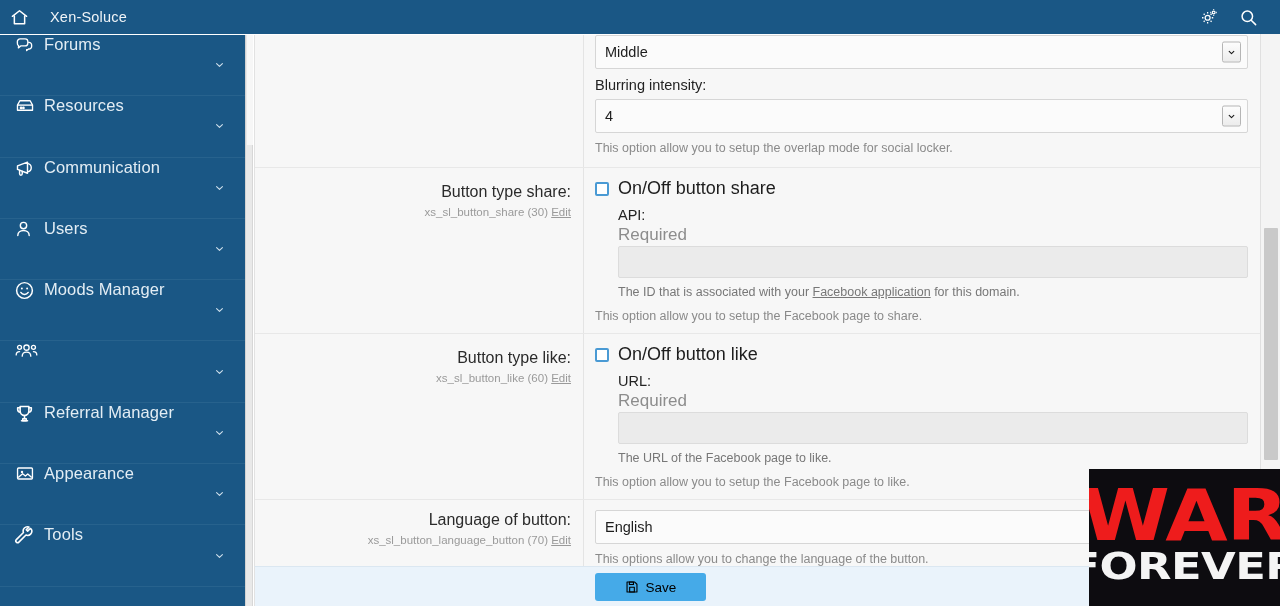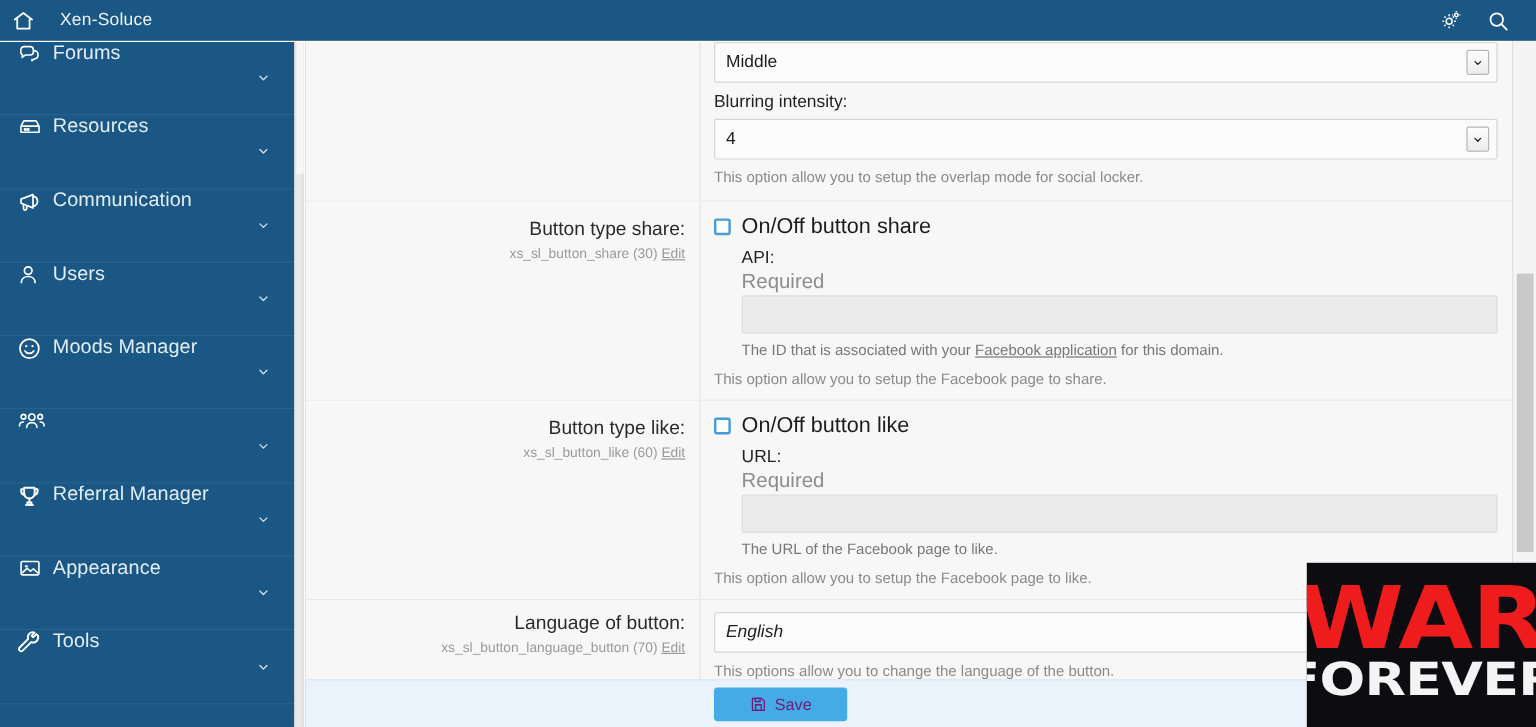--- a/index.html
+++ b/index.html
@@ -89,21 +89,21 @@
   #main {
     position: absolute; top: 35px; left: 254px;
     width: 1006px; height: 571px;
     background: #f7f7f7;
     overflow: hidden;
     z-index: 10;
   }
   #form-panel {
     position: absolute; top: 0; left: 0;
     width: 1006px;
-    background: #e5e5e5;
+    background: #7f1d1d;
     border-left: 1px solid #e2e2e2;
   }
 
   .frow {
     position: relative;
     display: flex;
     border-bottom: 1px solid #e8e8e8;
     background: #f7f7f7;
   }
   .frow.nb { border-bottom: none; }
@@ -156,21 +156,21 @@
     position: absolute;
     right: 6px; top: 50%;
     transform: translateY(-50%);
     width: 19px; height: 21px;
     border: 1px solid #b5b5b5;
     background: linear-gradient(#fdfdfd, #ececec);
     border-radius: 2px;
     display: flex; align-items: center; justify-content: center;
     color: #1a1a1a;
   }
-  .xf-select.plain { padding-right: 9px; font-style: italic; }
+  .xf-select.plain { padding-right: 9px; }
 
   .xf-input-disabled {
     width: 100%;
     height: 32px;
     border: 1px solid #dcdcdc;
     background: #ebebeb;
     border-radius: 2px;
   }
 
   .sub-label {
@@ -224,21 +224,21 @@
     border-left: 1px solid #e2e2e2;
     z-index: 12;
   }
   #save-button {
     position: absolute;
     left: 340px; top: 6px;
     width: 111px; height: 28px;
     background: #45aae8;
     border: none;
     border-radius: 3px;
-    color: #701a75;
+    color: #000000;
     font-size: 13.5px;
     font-family: "Liberation Sans", sans-serif;
     display: flex; align-items: center; justify-content: center;
     gap: 7px;
   }
 
   
   #main-scroll {
     position: absolute; top: 0; right: 0;
     width: 20px; height: 606px;

